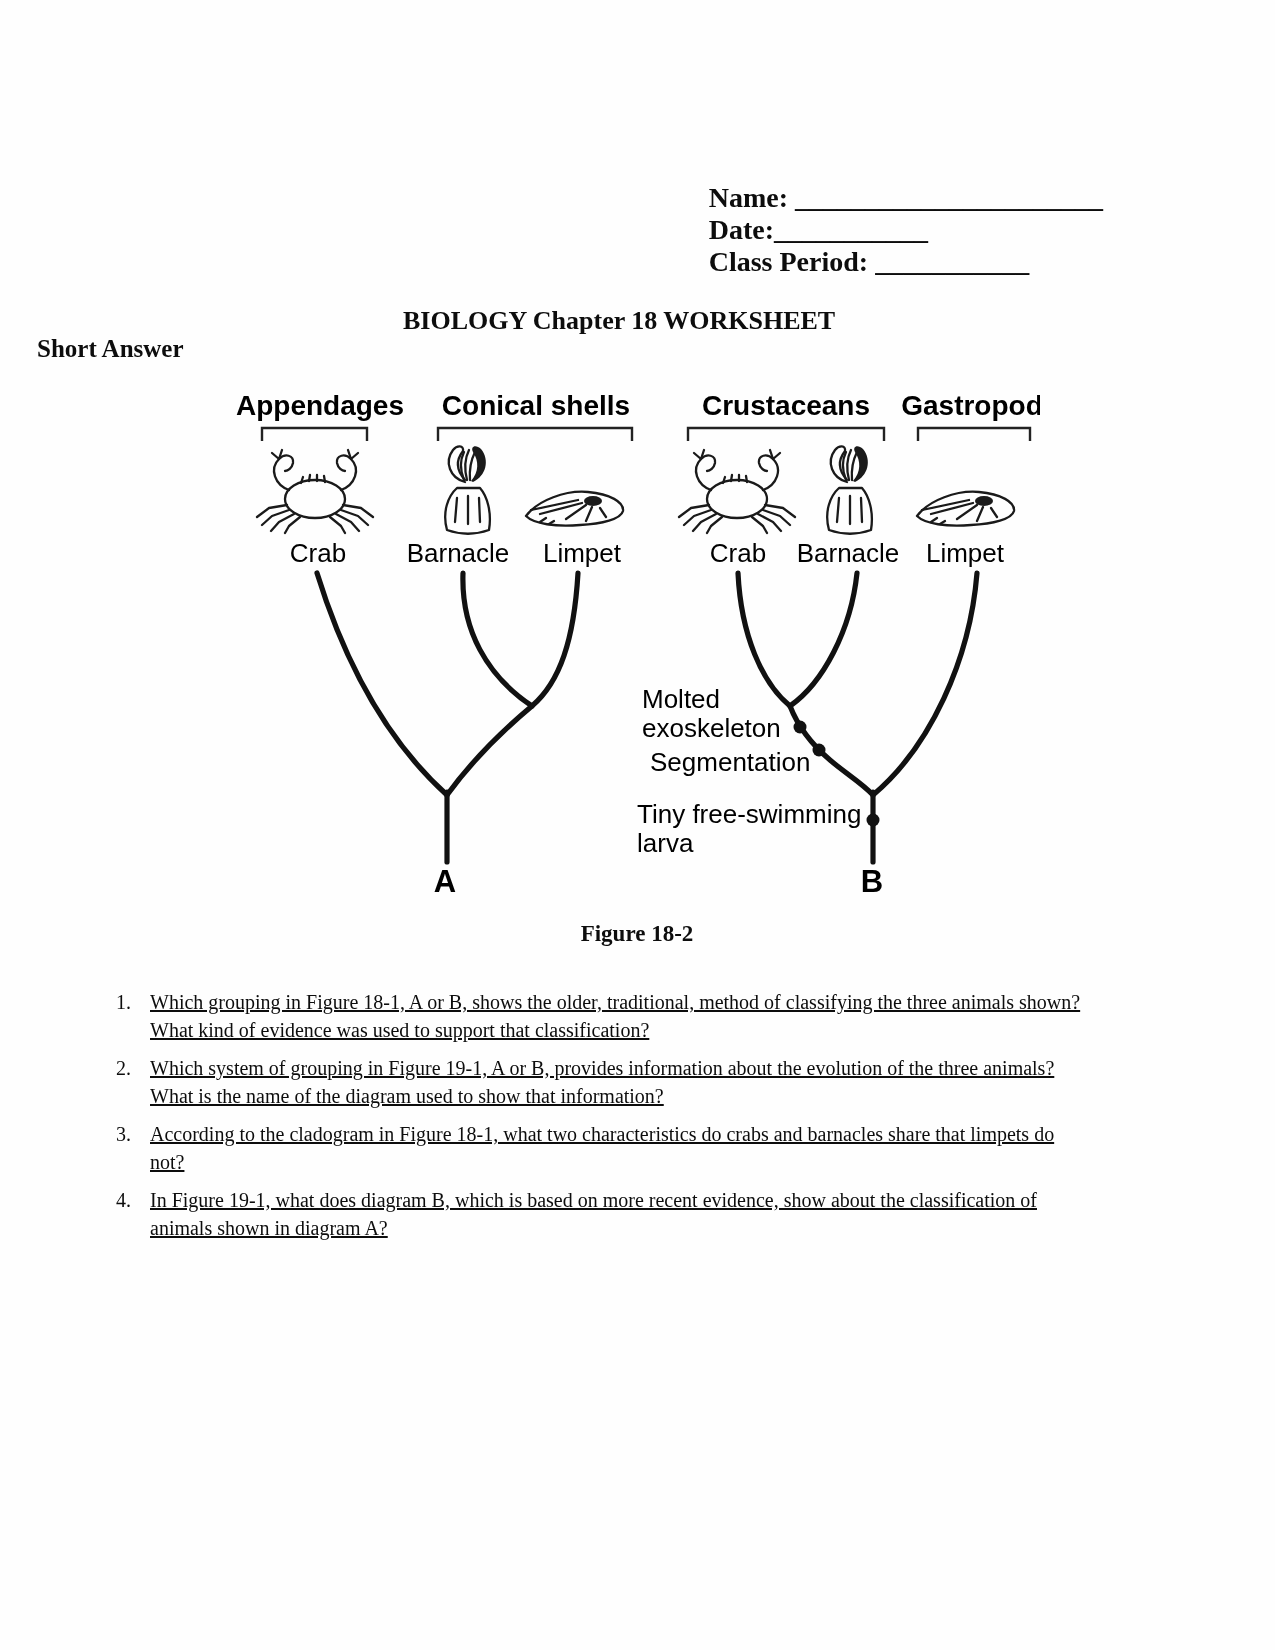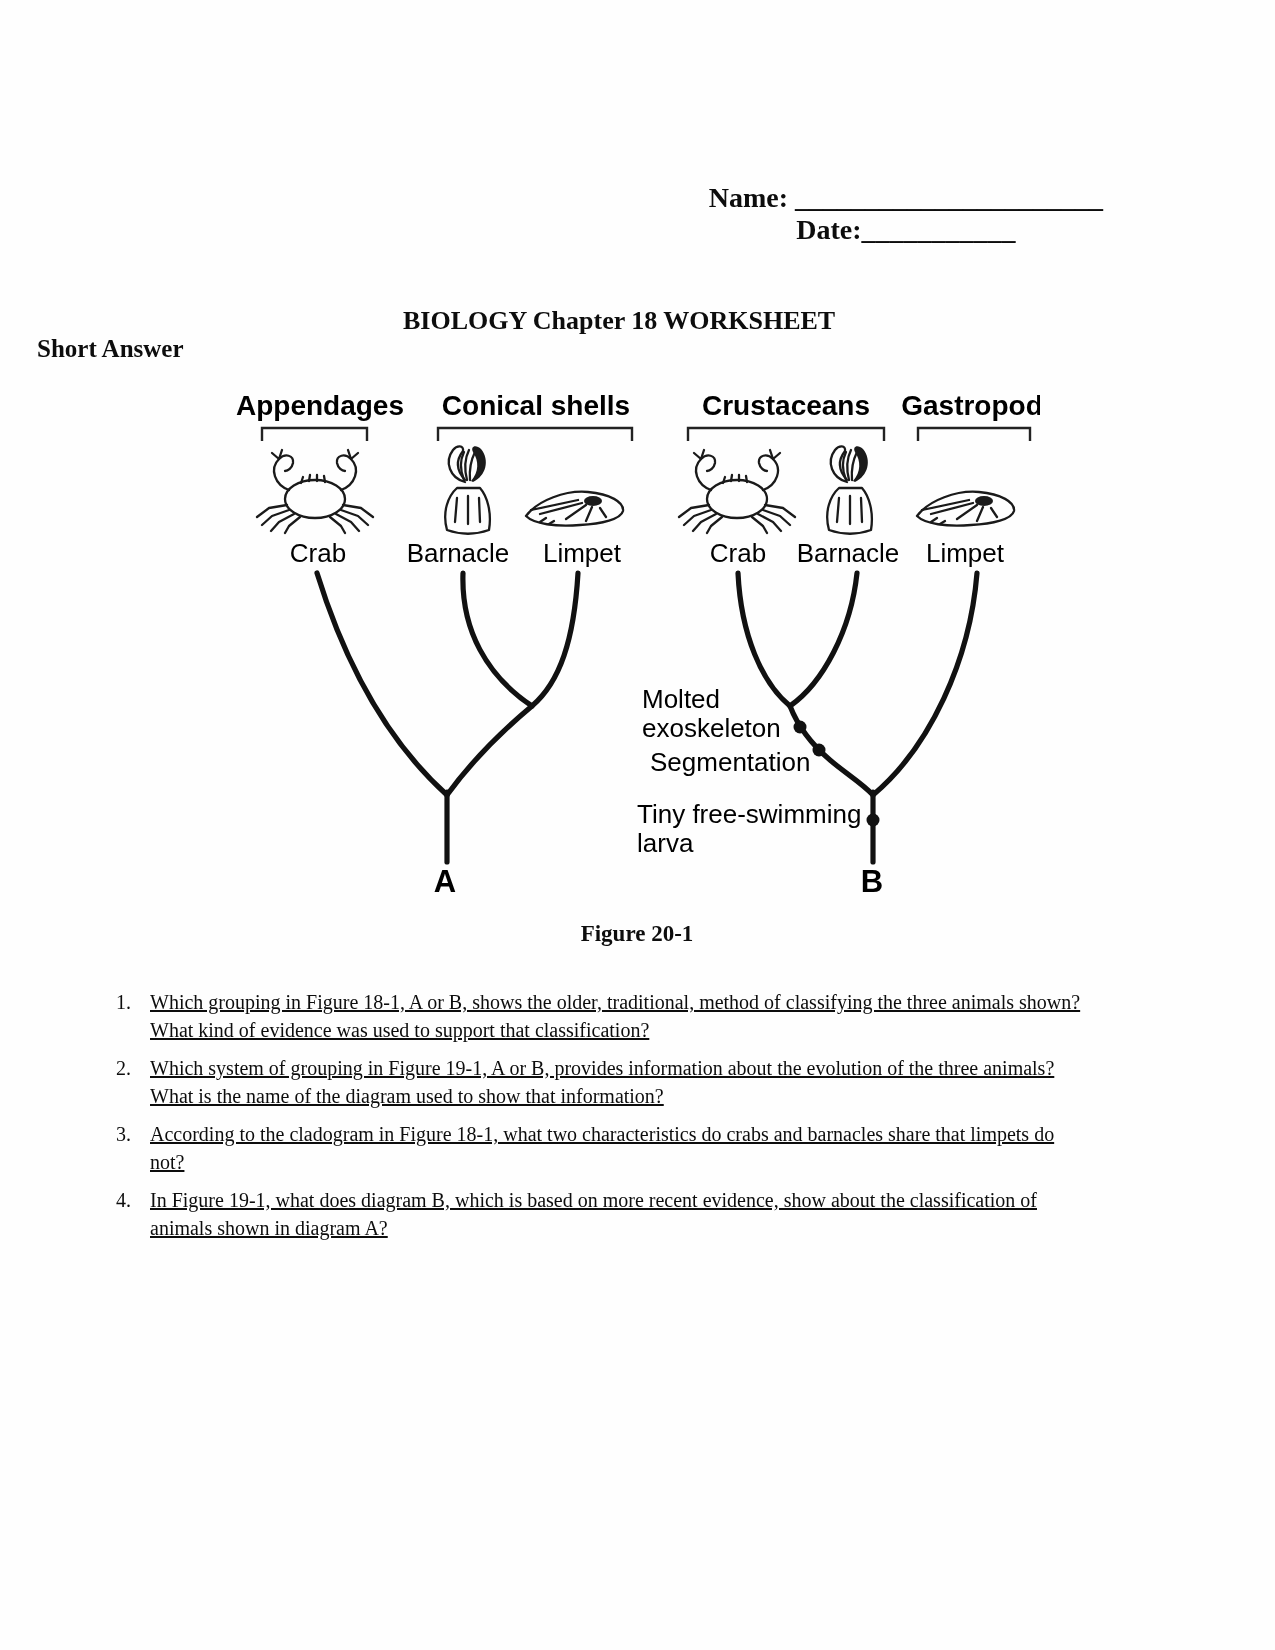--- a/index.html
+++ b/index.html
@@ -3,21 +3,21 @@
 <meta charset="utf-8">
 <style>
   html,body{margin:0;padding:0;background:#e8e8e8;}
   #page{
     position:relative;width:1275px;height:1650px;margin:0 auto;
     background:#fefefe;color:#0d0d0d;overflow:hidden;
     font-family:"Liberation Serif", serif;
   }
   
   #header-block{
-    position:absolute;top:182px;right:172px;text-align:center;
+    position:absolute;top:182px;right:172px;text-align:left;
     font-weight:bold;font-size:28px;line-height:32px;white-space:nowrap;
   }
   .hdr-row{height:32px;}
   
   #doc-title{
     position:absolute;left:356px;top:306px;
     font-weight:bold;font-size:26px;white-space:nowrap;margin-left:47px;
   }
   #section-heading{
     position:absolute;left:37px;top:335px;
@@ -43,20 +43,21 @@
   .q-text{width:935px;text-decoration:underline;}
 </style>
 </head>
 <body>
 
 <div id="page">
 
   <div id="header-block">
     <div class="hdr-row"><span>Name:</span> <span>______________________</span></div>
     <div class="hdr-row"><span>Date:</span><span>___________</span></div>
+    <div class="hdr-row"><span>Class Period:</span> <span>___________</span></div>
   </div>
 
   <div id="doc-title">BIOLOGY Chapter 18 WORKSHEET</div>
   <div id="section-heading">Short Answer</div>
 
   <svg id="figure-svg" width="810" height="560" viewBox="230 375 810 560" xmlns="http://www.w3.org/2000/svg">
     <defs>
       <g id="crab" class="animal">
         <ellipse cx="0" cy="4" rx="30" ry="19" fill="#fefefe"></ellipse>
         <path d="M-14,-12 l2,-6 M-6,-14 l1,-6 M2,-14 l0,-6 M10,-13 l-1,-6"></path>
@@ -125,21 +126,21 @@
       <circle cx="873" cy="820" r="6.5" fill="#111"></circle>
       <text class="node-label" x="642" y="708">Molted</text>
       <text class="node-label" x="642" y="737">exoskeleton</text>
       <text class="node-label" x="650" y="771">Segmentation</text>
       <text class="node-label" x="637" y="823">Tiny free-swimming</text>
       <text class="node-label" x="637" y="852">larva</text>
       <text class="ab-label" x="872" y="892" text-anchor="middle">B</text>
     </g>
   </svg>
 
-  <div id="figure-caption">Figure 20-1</div>
+  <div id="figure-caption">Figure 18-2</div>
 
   <div id="questions">
     <div class="question">
       <div class="q-num">1.</div>
       <div class="q-text">Which grouping in Figure 18-1, A or B, shows the older, traditional, method of classifying the three animals shown? What kind of evidence was used to support that classification?</div>
     </div>
     <div class="question">
       <div class="q-num">2.</div>
       <div class="q-text">Which system of grouping in Figure 19-1, A or B, provides information about the evolution of the three animals? What is the name of the diagram used to show that information?</div>
     </div>

